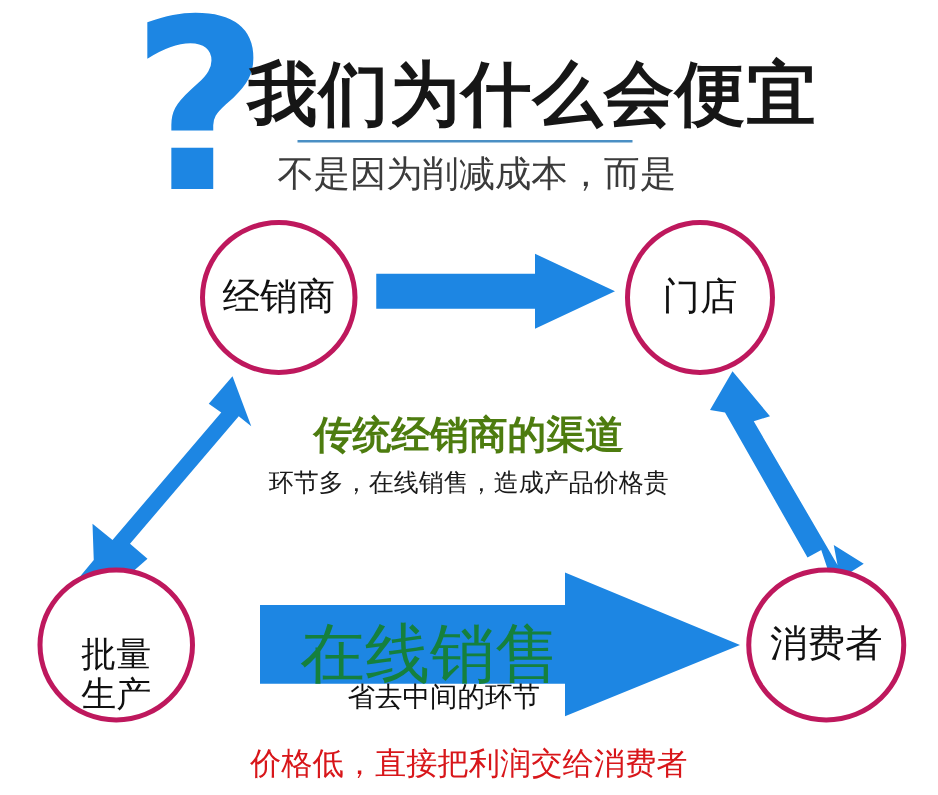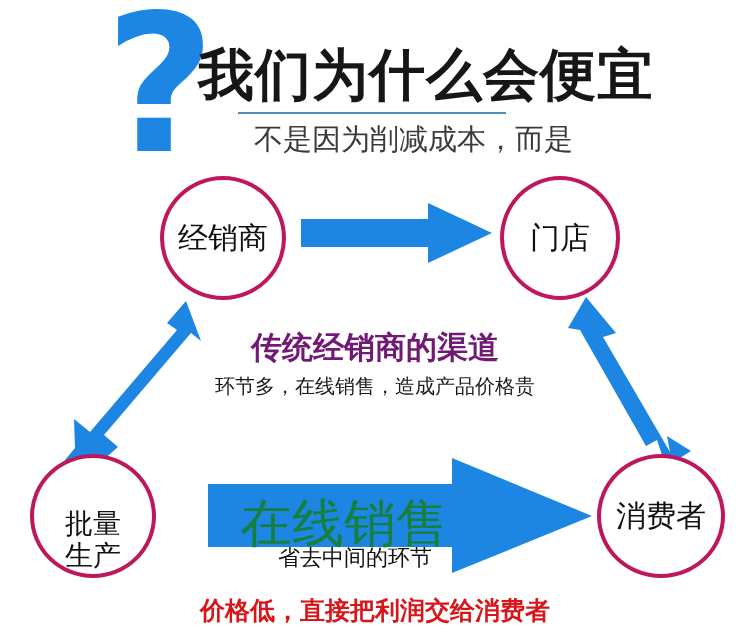--- a/index.html
+++ b/index.html
@@ -52,21 +52,20 @@
     height: 2px;
     background: #4a8fc4;
   }
   .subtitle {
     position: absolute;
     left: 222px;
     top: 120px;
     font-size: 29px;
     color: #3b3b3b;
     white-space: nowrap;
-    margin-left: 32px;
   }
 
   
   .node {
     position: absolute;
     border: 4px solid #be185d;
     border-radius: 50%;
     background: #ffffff;
     box-sizing: border-box;
     display: flex;
@@ -98,21 +97,21 @@
   }
 
   
   .mid-head {
     position: absolute;
     left: 0; right: 0;
     top: 327px;
     text-align: center;
     font-size: 31px;
     font-weight: bold;
-    color: #701a75;
+    color: #4d7c0f;
     z-index: 4;
   }
   .mid-sub {
     position: absolute;
     left: 0; right: 0;
     top: 373px;
     text-align: center;
     font-size: 20px;
     color: #1a1a1a;
     z-index: 4;
@@ -134,21 +133,21 @@
     color: #111111;
     z-index: 4;
     white-space: nowrap;
   }
   .footer-note {
     position: absolute;
     left: 0; right: 0;
     top: 594px;
     text-align: center;
     font-size: 25px;
-    font-weight: bold;
+    font-weight: normal;
     color: #d8161a;
     z-index: 4;
     white-space: nowrap;
   }
 </style>
 </head>
 <body>
 
 <div id="canvas">
 

